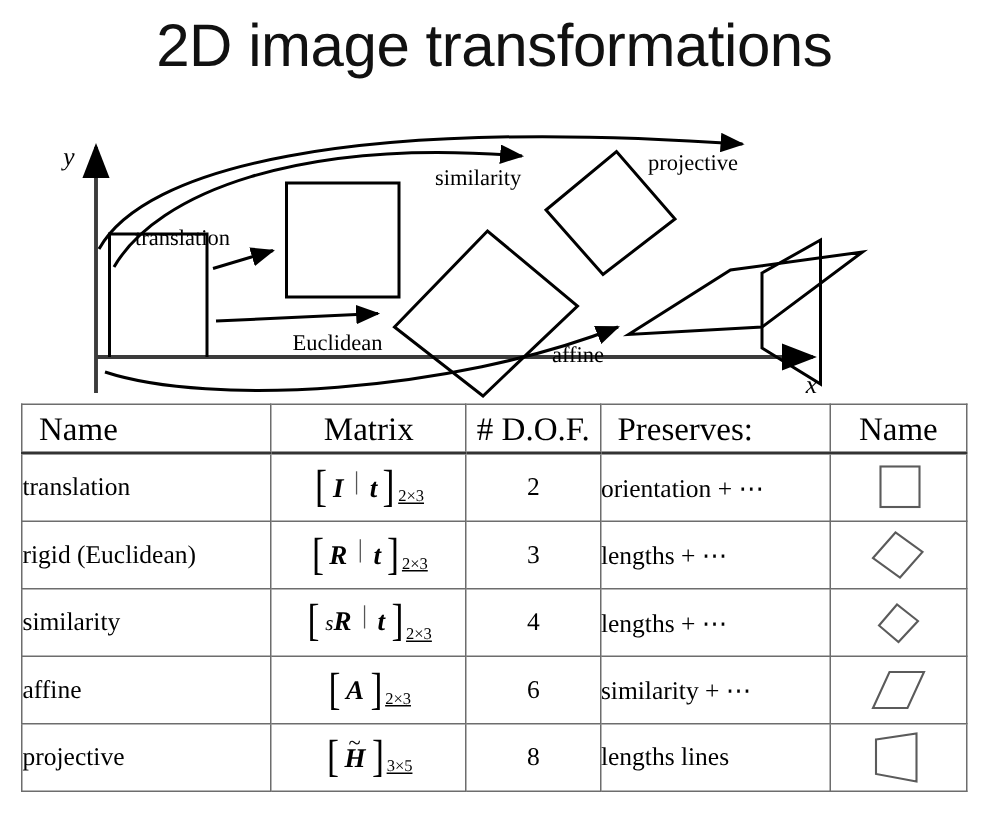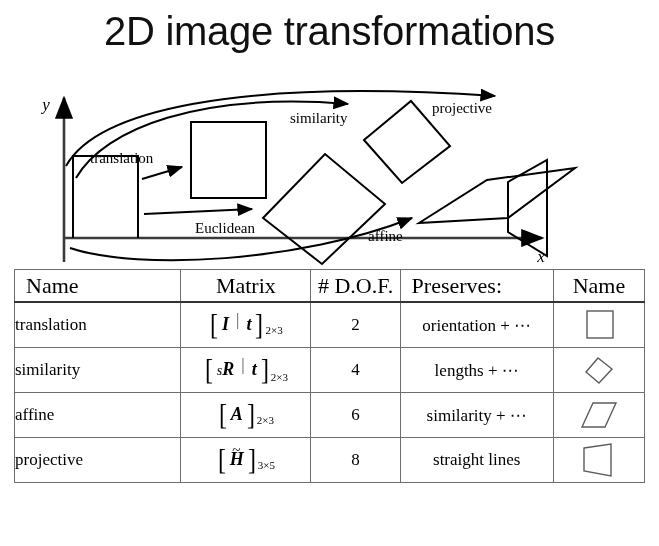--- a/index.html
+++ b/index.html
@@ -86,21 +86,21 @@
     text-align: center;
     padding-left: 0;
   }
   #transform-table tbody td {
     height: 44px;
     font-size: 17px;
   }
   td.c-name   { padding-left: 11px; text-align: left;  }
   td.c-matrix { text-align: center; }
   td.c-dof    { text-align: center; }
-  td.c-pres   { padding-left: 11px; text-align: center;  }
+  td.c-pres   { padding-left: 11px; text-align: left;  }
   td.c-icon   { text-align: center; vertical-align: middle; }
 
   .col-name   { width: 166px; }
   .col-matrix { width: 130px; }
   .col-dof    { width: 89px;  }
   .col-pres   { width: 153px; }
   .col-icon   { width: 91px;  }
 
   
   .mx {
@@ -139,20 +139,21 @@
     font-size: 14px;
   }
   .mx-sub {
     display: inline-block;
     font-size: 11px;
     font-style: normal;
     font-weight: normal;
     align-self: flex-end;
     padding-bottom: 1px;
     margin-left: 1px;
+    text-decoration: underline;
   }
   .tilde-wrap { position: relative; display: inline-block; }
   .tilde-wrap .tilde {
     position: absolute;
     left: 50%;
     top: -9px;
     transform: translateX(-55%);
     font-size: 15px;
     font-style: normal;
     font-weight: normal;
@@ -270,20 +271,40 @@
       </td>
       <td class="c-dof">2</td>
       <td class="c-pres">orientation + ⋯</td>
       <td class="c-icon">
         <svg class="icon-svg" width="40" height="36" viewBox="0 0 40 36">
           <rect x="8" y="4" width="26" height="27"></rect>
         </svg>
       </td>
     </tr>
 
+    <tr>
+      <td class="c-name">rigid (Euclidean)</td>
+      <td class="c-matrix">
+        <span class="mx">
+          <span class="brk">[</span>
+          <span class="mx-body">R</span>
+          <span class="mx-bar">|</span>
+          <span class="mx-body">t</span>
+          <span class="brk">]</span>
+          <span class="mx-sub">2×3</span>
+        </span>
+      </td>
+      <td class="c-dof">3</td>
+      <td class="c-pres">lengths + ⋯</td>
+      <td class="c-icon">
+        <svg class="icon-svg" width="44" height="38" viewBox="0 0 44 38">
+          <polygon points="5,21 20,4 38,17 23,34"></polygon>
+        </svg>
+      </td>
+    </tr>
 
     <tr>
       <td class="c-name">similarity</td>
       <td class="c-matrix">
         <span class="mx">
           <span class="brk">[</span>
           <span class="mx-body"><span class="mx-scalar">s</span><span>R</span></span>
           <span class="mx-bar">|</span>
           <span class="mx-body">t</span>
           <span class="brk">]</span>
@@ -322,21 +343,21 @@
       <td class="c-name">projective</td>
       <td class="c-matrix">
         <span class="mx">
           <span class="brk">[</span>
           <span class="mx-body"><span class="tilde-wrap"><span class="tilde">~</span><span>H</span></span></span>
           <span class="brk">]</span>
           <span class="mx-sub">3×5</span>
         </span>
       </td>
       <td class="c-dof">8</td>
-      <td class="c-pres">straight lines</td>
+      <td class="c-pres">lengths lines</td>
       <td class="c-icon">
         <svg class="icon-svg" width="44" height="38" viewBox="0 0 44 38">
           <polygon points="7,7 34,3 34,35 7,30"></polygon>
         </svg>
       </td>
     </tr>
 
   </tbody>
 </table>
 

